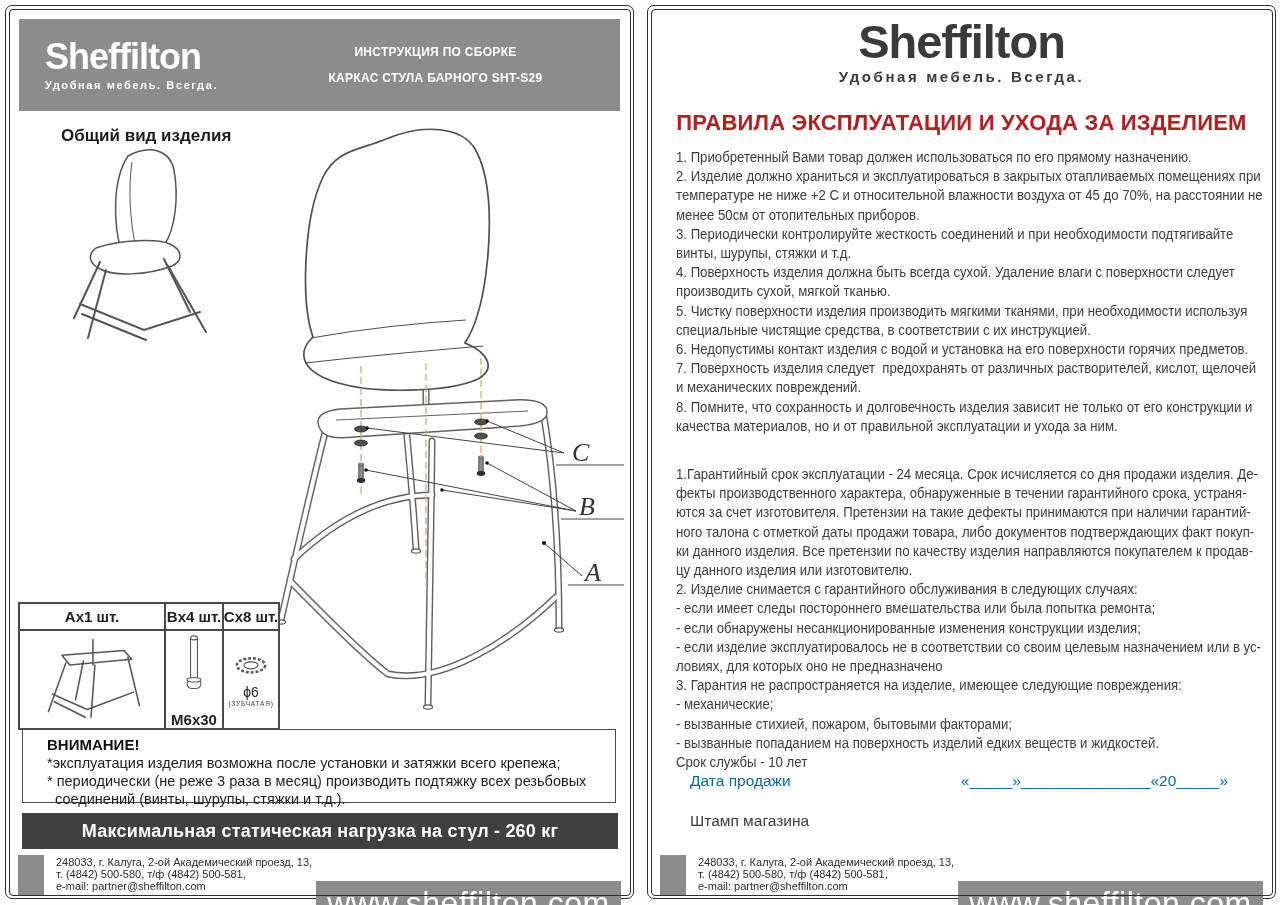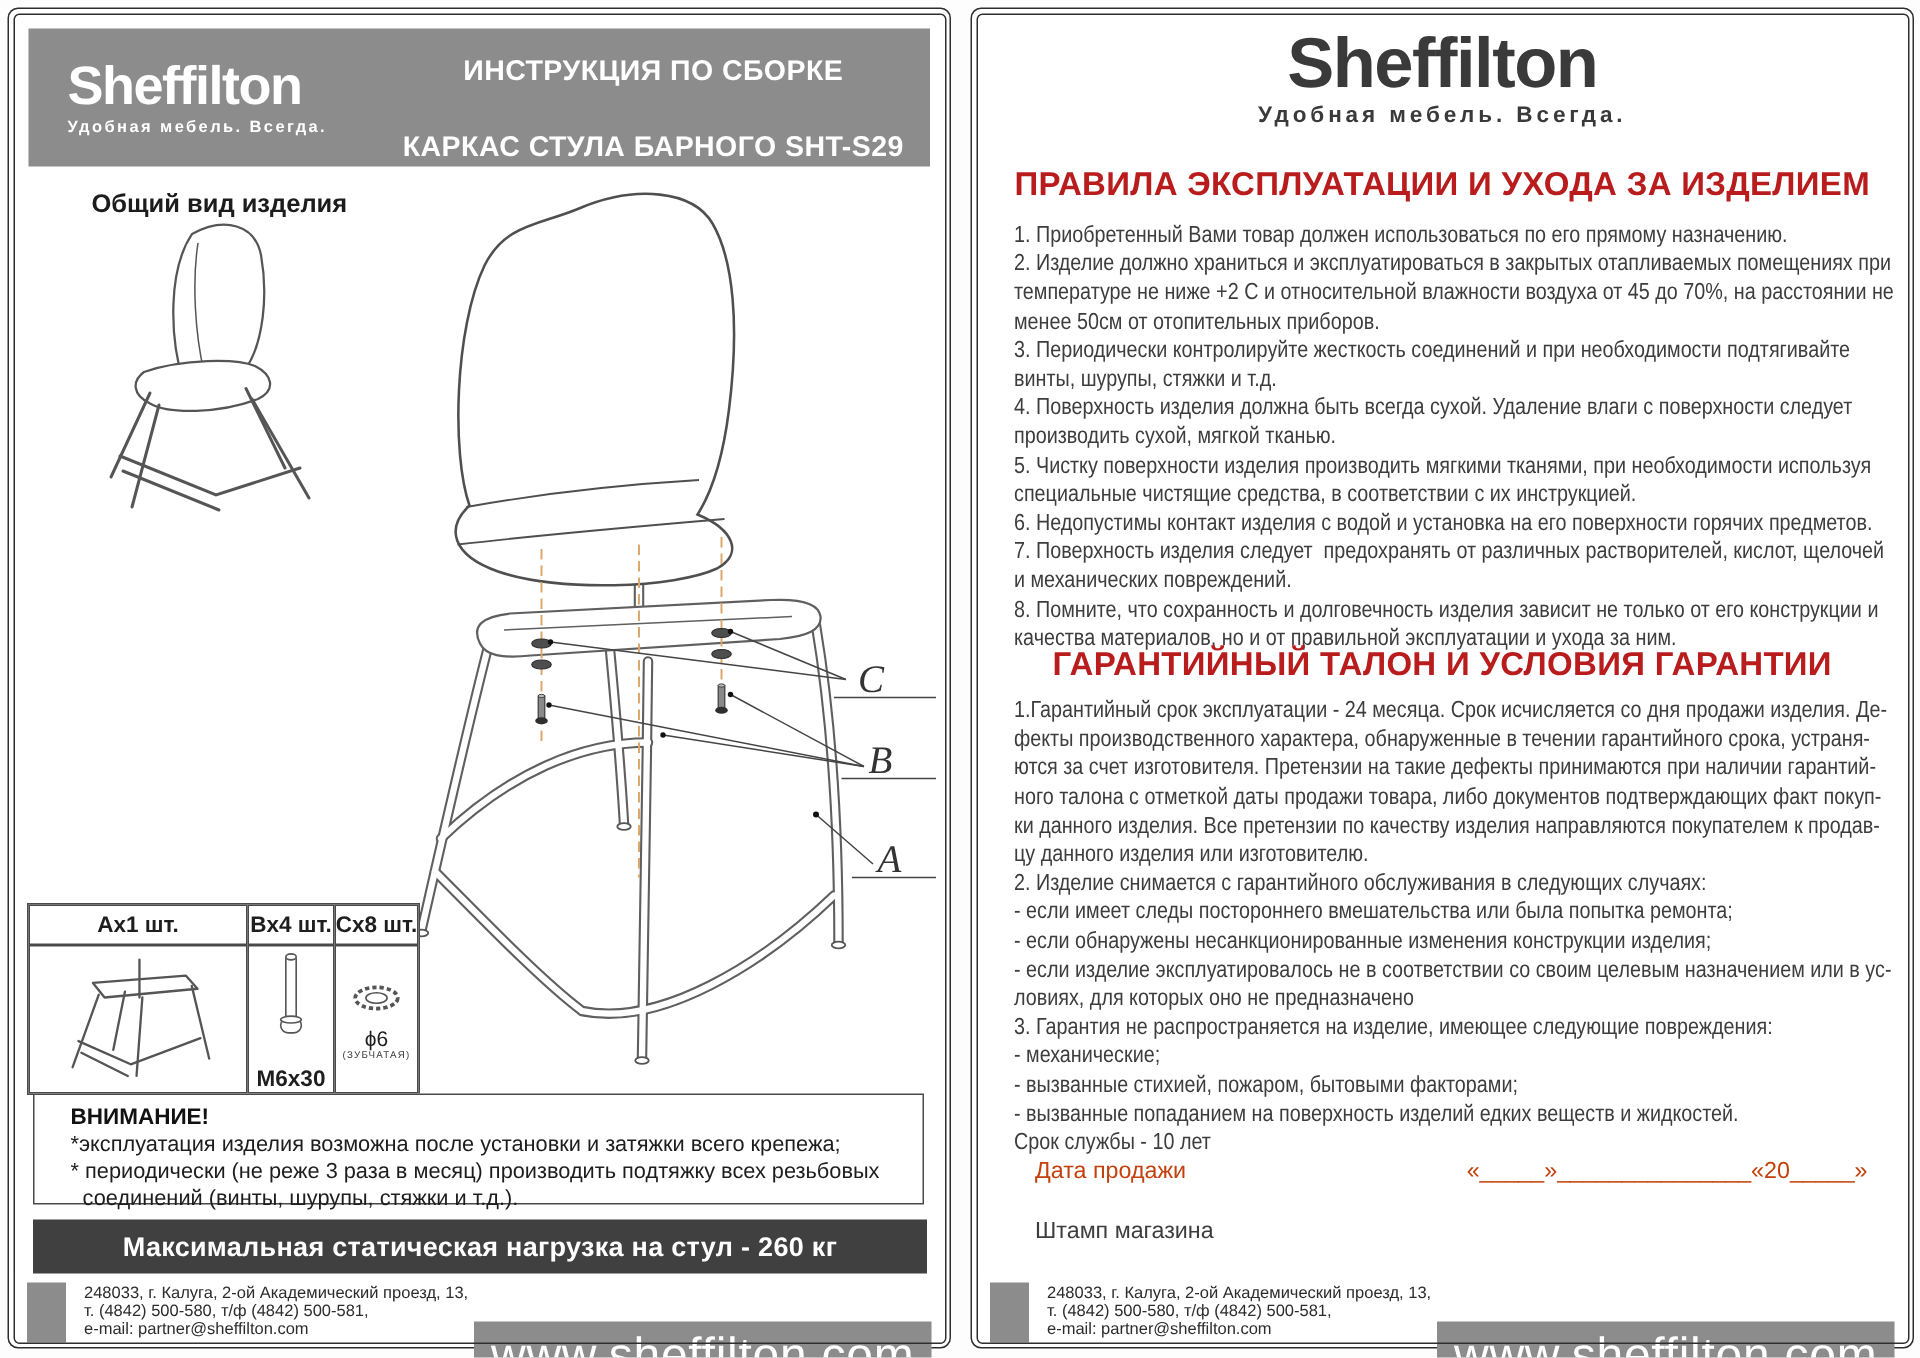--- a/index.html
+++ b/index.html
@@ -17,21 +17,21 @@
 
   
   .l-header{position:absolute;left:13px;top:13px;right:13px;height:92px;
     background:#8c8c8c;display:flex;align-items:stretch;}
   .logo-white{display:flex;flex-direction:column;justify-content:center;
     padding-left:26px;width:212px;}
   .logo-word{font-weight:bold;font-size:36px;color:#fff;letter-spacing:-1px;line-height:36px;}
   .logo-tag{font-weight:bold;font-size:11px;color:#fff;letter-spacing:1.6px;margin-top:4px;}
   .l-titles{flex:1;display:flex;flex-direction:column;justify-content:center;
     align-items:center;gap:12px;padding-right:6px;}
-  .l-title{font-weight:bold;font-size:19px;color:#fff;letter-spacing:.3px;white-space:pre;margin-top:17px;}
+  .l-title{font-weight:bold;font-size:12px;color:#fff;letter-spacing:.3px;white-space:pre;}
   .overview-label{position:absolute;left:55px;top:120px;font-weight:bold;font-size:17px;color:#1c1c1c;}
 
   .svg-abs{position:absolute;}
 
   
   .parts-table{position:absolute;left:12px;top:596px;display:grid;
     grid-template-columns:146px 58px 56px;grid-template-rows:27px 99px;
     border:1px solid #4a4a4a;background:#fff;}
   .pt-cell{border:1px solid #4a4a4a;display:flex;align-items:center;justify-content:center;
     flex-direction:column;overflow:hidden;}
@@ -62,22 +62,22 @@
   .logo-dark .logo-word2{font-weight:bold;font-size:47px;color:#3a3a3a;letter-spacing:-1px;line-height:48px;}
   .logo-dark .logo-tag2{font-weight:bold;font-size:15px;color:#3a3a3a;letter-spacing:2.6px;margin-top:2px;}
   .section-heading{position:absolute;left:0;right:0;text-align:center;
     font-weight:bold;font-size:22px;color:#b91c1c;letter-spacing:.2px;}
   .rules-heading{top:104px;}
   .warranty-heading{top:424px;}
   .bodyblock{position:absolute;left:28px;white-space:pre;font-size:15.5px;line-height:19.2px;
     color:#3d3d3d;transform:scaleX(.85);transform-origin:0 0;}
   .rules-text{top:141px;}
   .warranty-text{top:458px;}
-  .sale-row{position:absolute;left:42px;right:30px;top:766px;display:flex;
-    justify-content:space-between;align-items:baseline;font-size:15.5px;color:#c2410c;}
+  .sale-row{position:absolute;left:42px;right:47px;top:766px;display:flex;
+    justify-content:space-between;align-items:baseline;font-size:15.5px;color:#0369a1;}
   .stamp-label{position:absolute;left:42px;top:806px;font-size:15.5px;color:#3d3d3d;}
 </style>
 </head>
 <body>
 
 <div class="panel panel-left">
 
   <div class="l-header">
     <div class="logo-white">
       <div class="logo-word">Sheffilton</div>
@@ -270,21 +270,20 @@
 4. Поверхность изделия должна быть всегда сухой. Удаление влаги с поверхности следует
 производить сухой, мягкой тканью.
 5. Чистку поверхности изделия производить мягкими тканями, при необходимости используя
 специальные чистящие средства, в соответствии с их инструкцией.
 6. Недопустимы контакт изделия с водой и установка на его поверхности горячих предметов.
 7. Поверхность изделия следует  предохранять от различных растворителей, кислот, щелочей
 и механических повреждений.
 8. Помните, что сохранность и долговечность изделия зависит не только от его конструкции и
 качества материалов, но и от правильной эксплуатации и ухода за ним.</div>
 
-  <div class="section-heading warranty-heading">ГАРАНТИЙНЫЙ ТАЛОН И УСЛОВИЯ ГАРАНТИИ</div>
   <div class="bodyblock warranty-text">1.Гарантийный срок эксплуатации - 24 месяца. Срок исчисляется со дня продажи изделия. Де-
 фекты производственного характера, обнаруженные в течении гарантийного срока, устраня-
 ются за счет изготовителя. Претензии на такие дефекты принимаются при наличии гарантий-
 ного талона с отметкой даты продажи товара, либо документов подтверждающих факт покуп-
 ки данного изделия. Все претензии по качеству изделия направляются покупателем к продав-
 цу данного изделия или изготовителю.
 2. Изделие снимается с гарантийного обслуживания в следующих случаях:
 - если имеет следы постороннего вмешательства или была попытка ремонта;
 - если обнаружены несанкционированные изменения конструкции изделия;
 - если изделие эксплуатировалось не в соответствии со своим целевым назначением или в ус-

